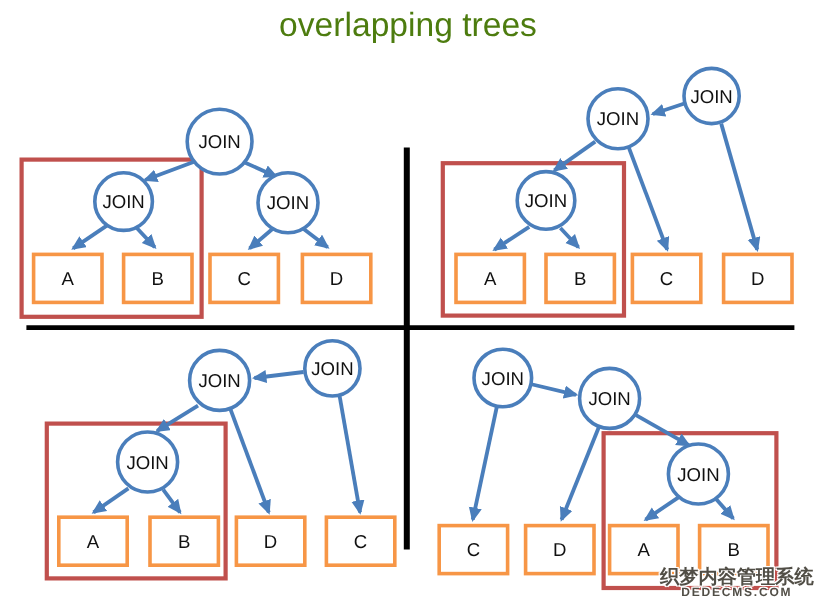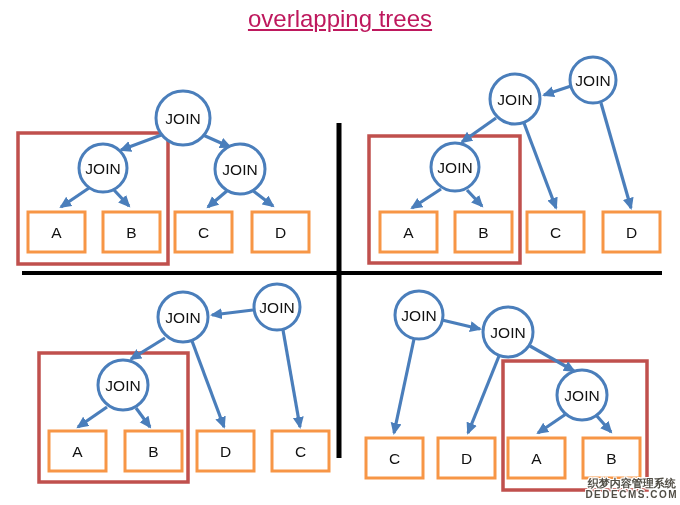--- a/index.html
+++ b/index.html
@@ -16,42 +16,41 @@
     width: 680px;
     height: 505px;
     background: #ffffff;
   }
   #page-title {
     position: absolute;
     top: 5px;
     left: 0;
     width: 100%;
     text-align: center;
-    font-size: 24px;
-    color: #be185d;
-    text-decoration: underline;
+    font-size: 28px;
+    color: #4d7c0f;
     letter-spacing: 0px;
   }
   #diagram-svg {
     position: absolute;
     top: 0;
     left: 0;
   }
   #watermark {
     position: absolute;
     right: 2px;
     bottom: 4px;
     text-align: center;
     font-weight: bold;
     color: #514e46;
     line-height: 1.08;
     z-index: 5;
     text-shadow: -1px -1px 0 #fff, 1px -1px 0 #fff, -1px 1px 0 #fff, 1px 1px 0 #fff, 0 1px 0 #fff, 0 -1px 0 #fff;
   }
-  #watermark .wm-line1 { font-size: 11px; display: block; }
+  #watermark .wm-line1 { font-size: 16px; display: block; }
   #watermark .wm-line2 { font-size: 10px; display: block; letter-spacing: 1.5px; }
   svg text {
     font-family: "Liberation Sans", sans-serif;
     fill: #111111;
   }
 </style>
 </head>
 <body>
 
 <div id="stage">

